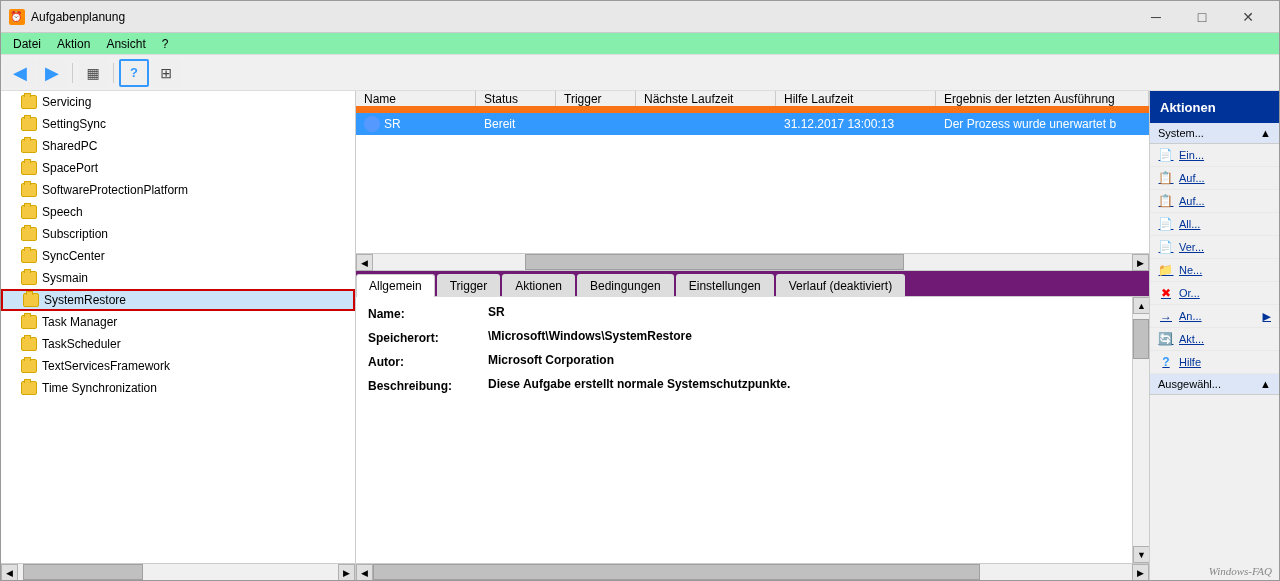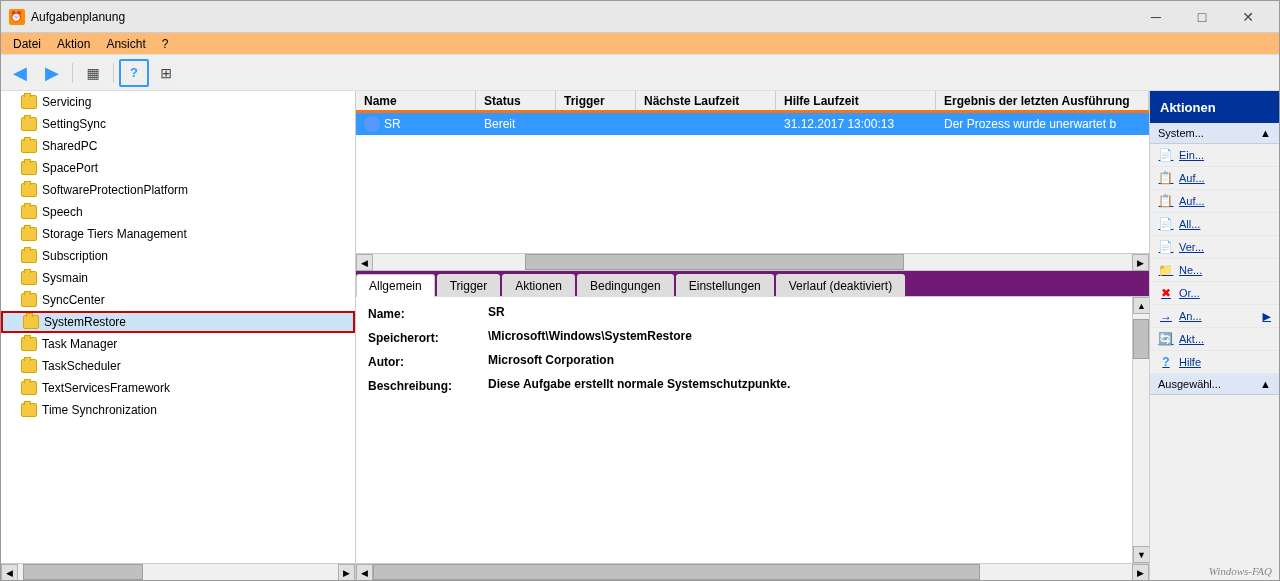--- a/index.html
+++ b/index.html
@@ -65,21 +65,21 @@
       font-size: 14px;
       cursor: pointer;
       color: #444;
       background: transparent;
       border: none;
     }
 
     
     .menu-bar {
       height: 22px;
-      background: #fdba74;
+      background: #86efac;
       display: flex;
       align-items: center;
       padding: 0 4px;
       border-bottom: 1px solid #ddd;
     }
 
     .menu-item {
       padding: 2px 8px;
       cursor: pointer;
       font-size: 12px;
@@ -195,24 +195,23 @@
     
     .table-area {
       flex: 0 0 auto;
       background: white;
       border-bottom: 1px solid #ccc;
     }
 
     .table-header {
       display: flex;
       background: #f0f0f0;
-      border-bottom: 3px solid #f97316;
+      border-bottom: 7px solid #f97316;
       height: 22px;
       align-items: center;
-      font-weight: bold;
     }
 
     .table-header-cell {
       padding: 0 8px;
       font-size: 12px;
       color: #000;
       border-right: 1px solid #ccc;
       height: 100%;
       display: flex;
       align-items: center;
@@ -517,33 +516,29 @@
             <div class="tree-item">
               <div class="tree-folder-icon"></div>
               <span class="tree-item-label">SoftwareProtectionPlatform</span>
             </div>
             <div class="tree-item">
               <div class="tree-folder-icon"></div>
               <span class="tree-item-label">Speech</span>
             </div>
             <div class="tree-item">
               <div class="tree-folder-icon"></div>
-              <span class="tree-item-label">Storage Tiers Management</span>
-            </div>
-            <div class="tree-item">
-              <div class="tree-folder-icon"></div>
               <span class="tree-item-label">Subscription</span>
             </div>
             <div class="tree-item">
               <div class="tree-folder-icon"></div>
+              <span class="tree-item-label">SyncCenter</span>
+            </div>
+            <div class="tree-item">
+              <div class="tree-folder-icon"></div>
               <span class="tree-item-label">Sysmain</span>
-            </div>
-            <div class="tree-item">
-              <div class="tree-folder-icon"></div>
-              <span class="tree-item-label">SyncCenter</span>
             </div>
             <div class="tree-item selected">
               <div class="tree-folder-icon"></div>
               <span class="tree-item-label">SystemRestore</span>
             </div>
             <div class="tree-item">
               <div class="tree-folder-icon"></div>
               <span class="tree-item-label">Task Manager</span>
             </div>
             <div class="tree-item">

